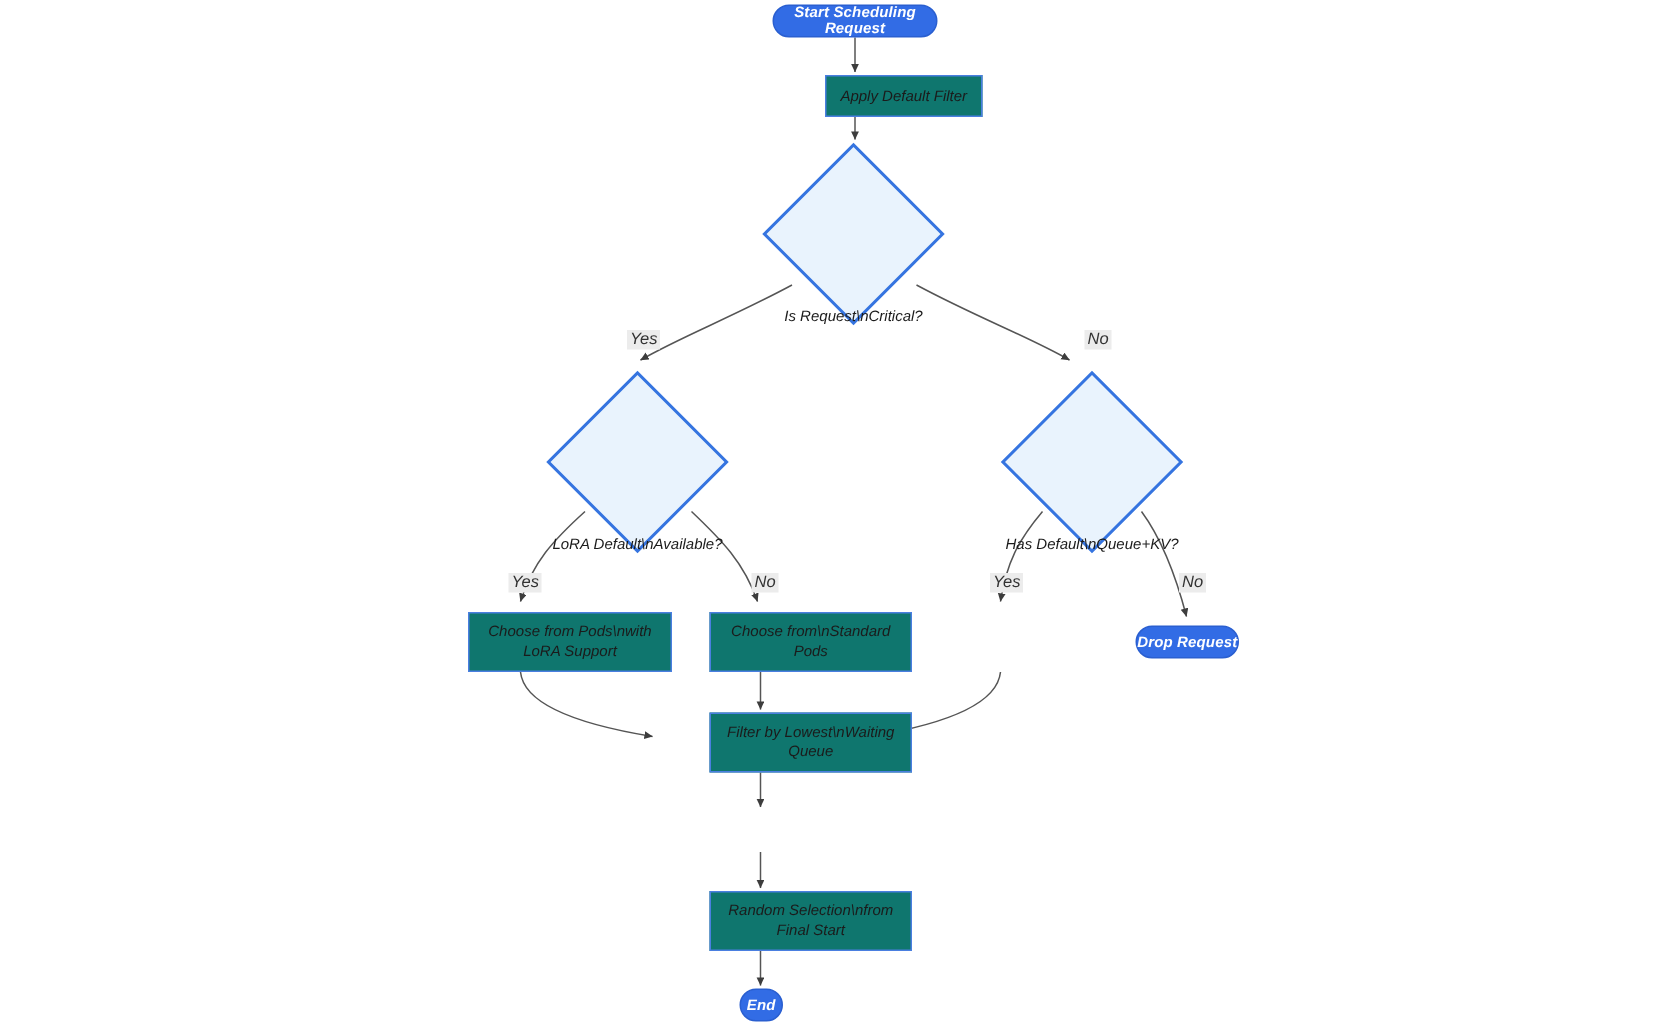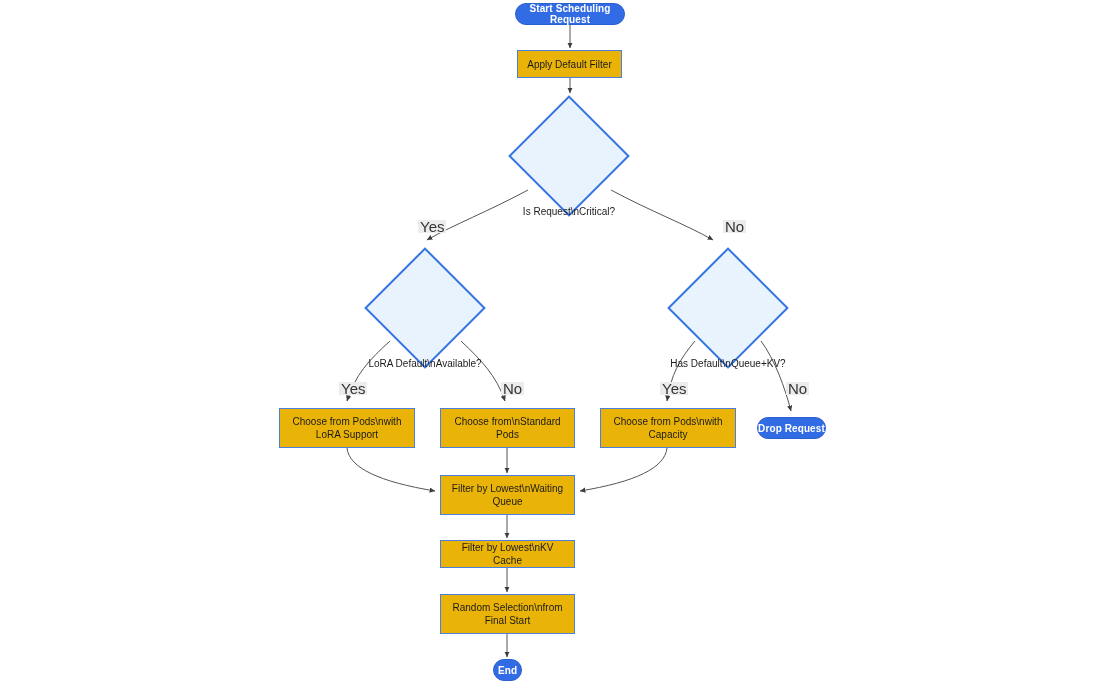--- a/index.html
+++ b/index.html
@@ -13,20 +13,21 @@
     font-family: "Liberation Sans", sans-serif;
     overflow: hidden;
     position: relative;
   }
   #canvas {
     position: absolute;
     left: 0;
     top: 0;
     width: 919px;
     height: 685px;
+    font-style: italic;
   }
   .edges {
     position: absolute;
     left: 0;
     top: 0;
     width: 1103px;
     height: 685px;
     pointer-events: none;
   }
   .node {
@@ -42,26 +43,27 @@
     background: #326ce5;
     border: 1px solid #2a5fd0;
     border-radius: 999px;
     color: #ffffff;
     font-size: 10px;
     font-weight: bold;
     letter-spacing: .1px;
   }
   
   .node.process {
-    background: #eab308;
+    background: #0f766e;
     border: 1px solid #4a7fe0;
     color: #1b1b1b;
     font-size: 10px;
     line-height: 13px;
     padding: 2px 6px;
+    margin-left: 33px;
   }
   
   .node.decision {
     background: transparent;
     border: none;
     align-items: flex-end;
   }
   .node.decision .dia-shape {
     position: absolute;
     left: 50%;
@@ -75,21 +77,21 @@
     position: relative;
     z-index: 2;
     font-size: 10px;
     color: #1b1b1b;
     white-space: nowrap;
   }
   .edge-label {
     position: absolute;
     background: #ececec;
     color: #333333;
-    font-size: 15px;
+    font-size: 11px;
     line-height: 11px;
     padding: 1px 2px;
     box-sizing: border-box;
     text-align: left;
     white-space: nowrap;
   }
   .node-text {
     display: block;
   }
 </style>
@@ -160,35 +162,29 @@
   </div>
 
   <div class="node process" style="left:279px; top:408px; width:136px; height:40px;">
     <span class="node-text">Choose from Pods\nwith LoRA Support</span>
   </div>
 
   <div class="node process" style="left:440px; top:408px; width:135px; height:40px;">
     <span class="node-text">Choose from\nStandard Pods</span>
   </div>
 
-  <div class="node process" style="left:600px; top:408px; width:136px; height:40px;">
-    <span class="node-text">Choose from Pods\nwith Capacity</span>
-  </div>
 
   <div class="node terminal" style="left:757px; top:417px; width:69px; height:22px;">
     <span class="node-text">Drop Request</span>
   </div>
 
   <div class="node process" style="left:440px; top:475px; width:135px; height:40px;text-align:center;">
     <span class="node-text">Filter by Lowest\nWaiting Queue</span>
   </div>
 
-  <div class="node process" style="left:440px; top:540px; width:135px; height:28px;">
-    <span class="node-text">Filter by Lowest\nKV Cache</span>
-  </div>
 
   <div class="node process" style="left:440px; top:594px; width:135px; height:40px;">
     <span class="node-text">Random Selection\nfrom Final Start</span>
   </div>
 
   <div class="node terminal" style="left:493px; top:659px; width:29px; height:22px;">
     <span class="node-text">End</span>
   </div>
 
   <div class="edge-label" style="left:418px; top:220px;">Yes</div>

